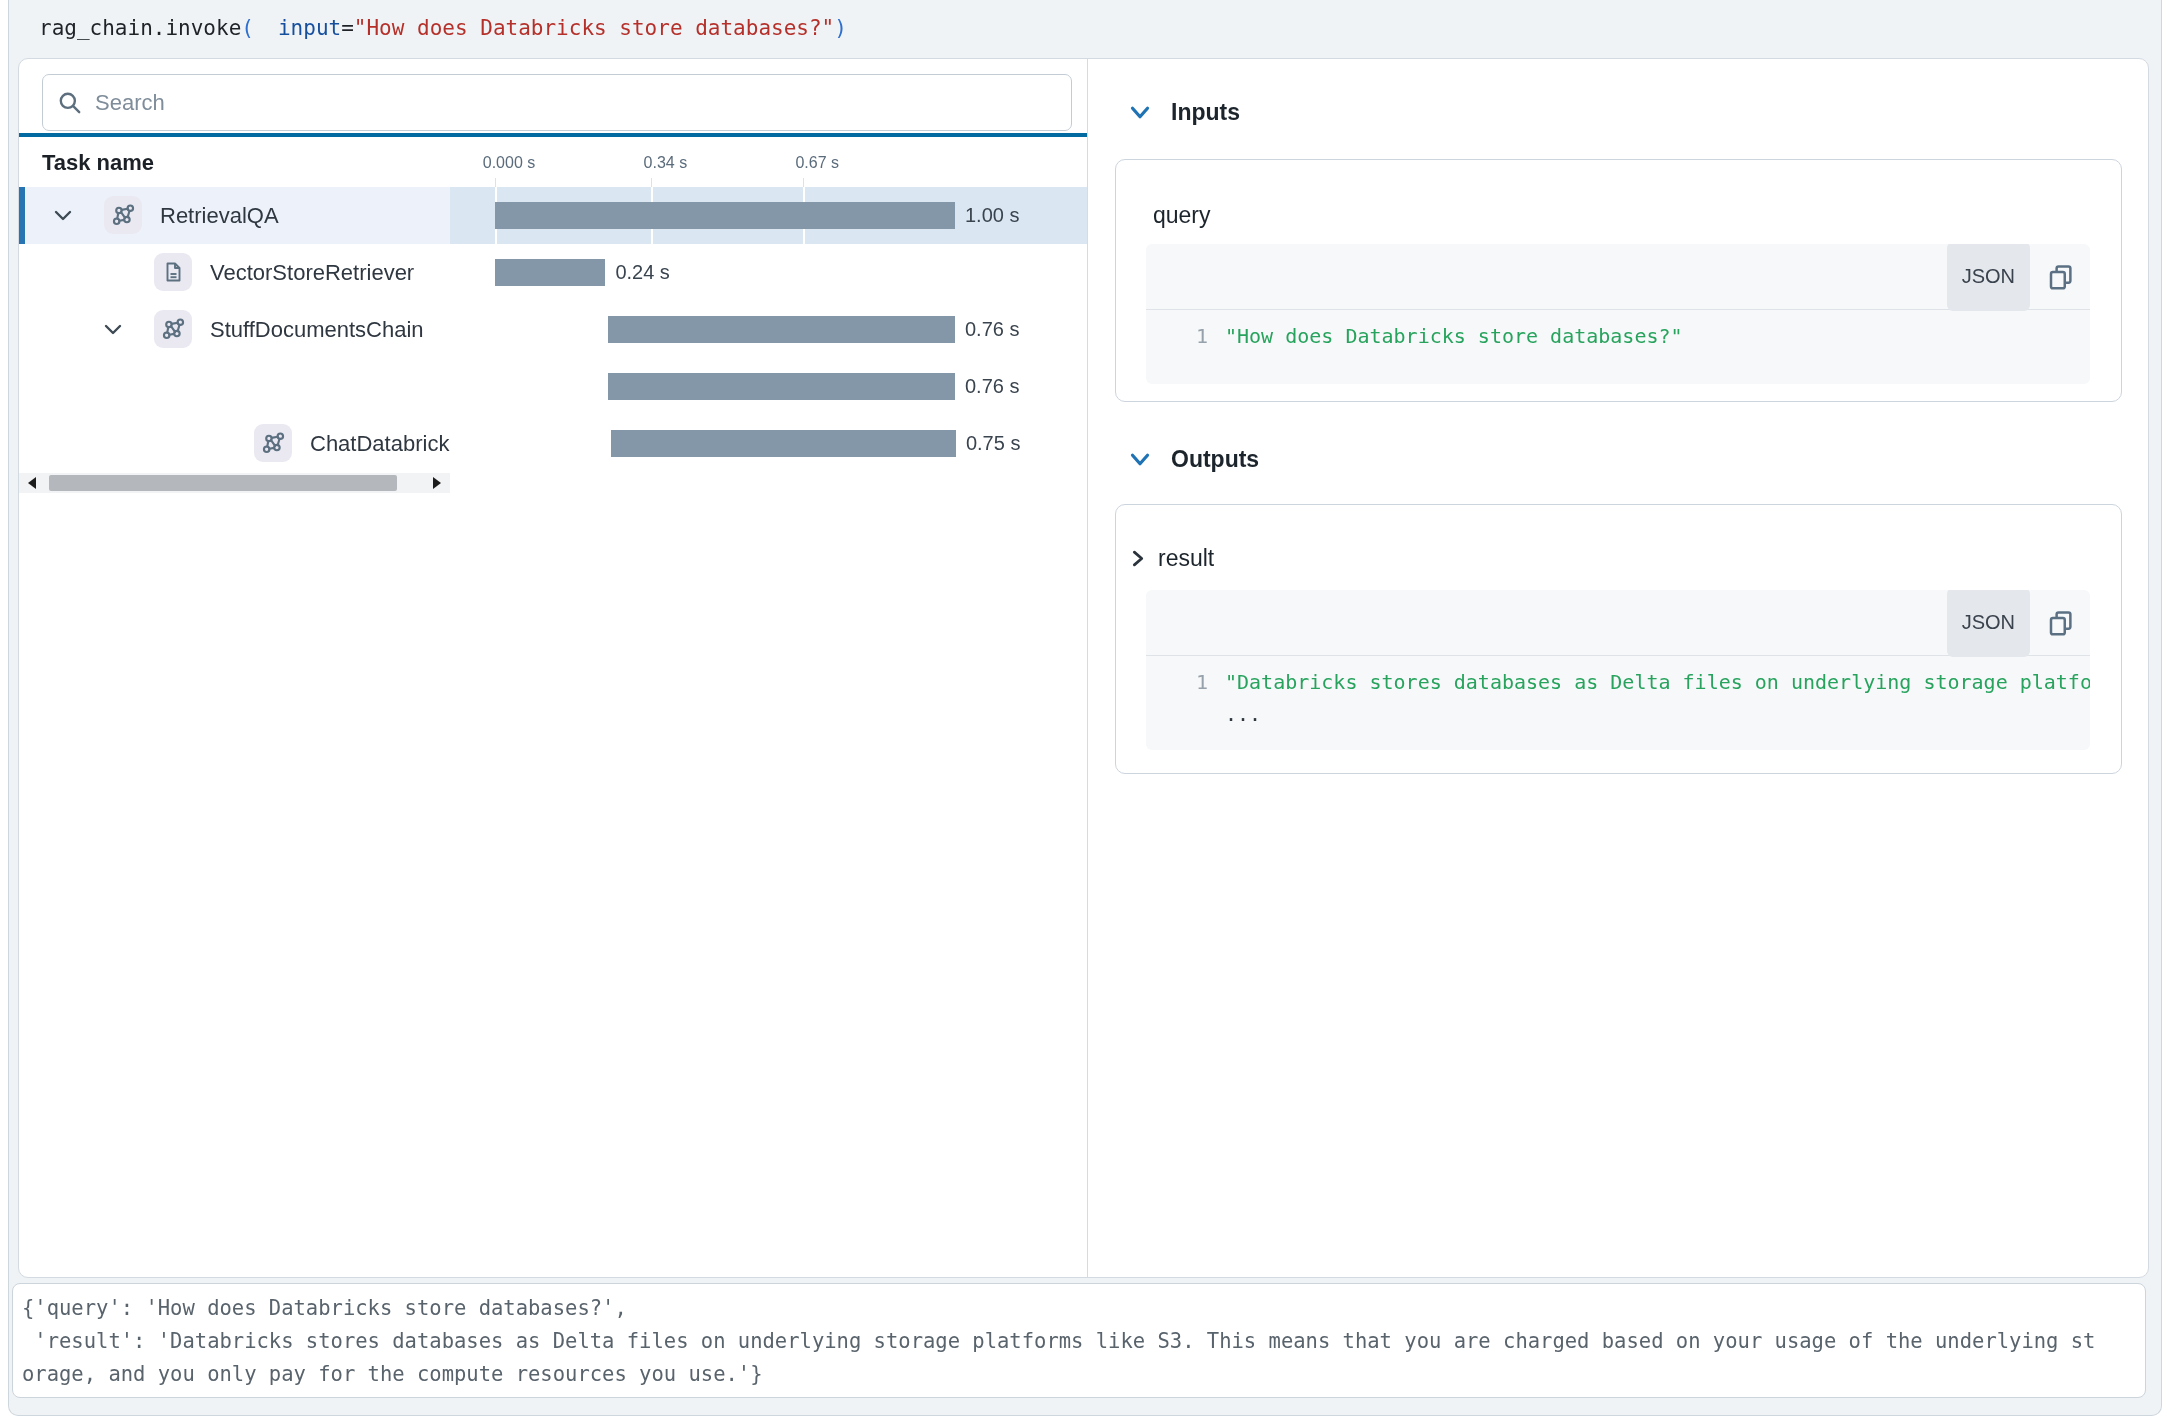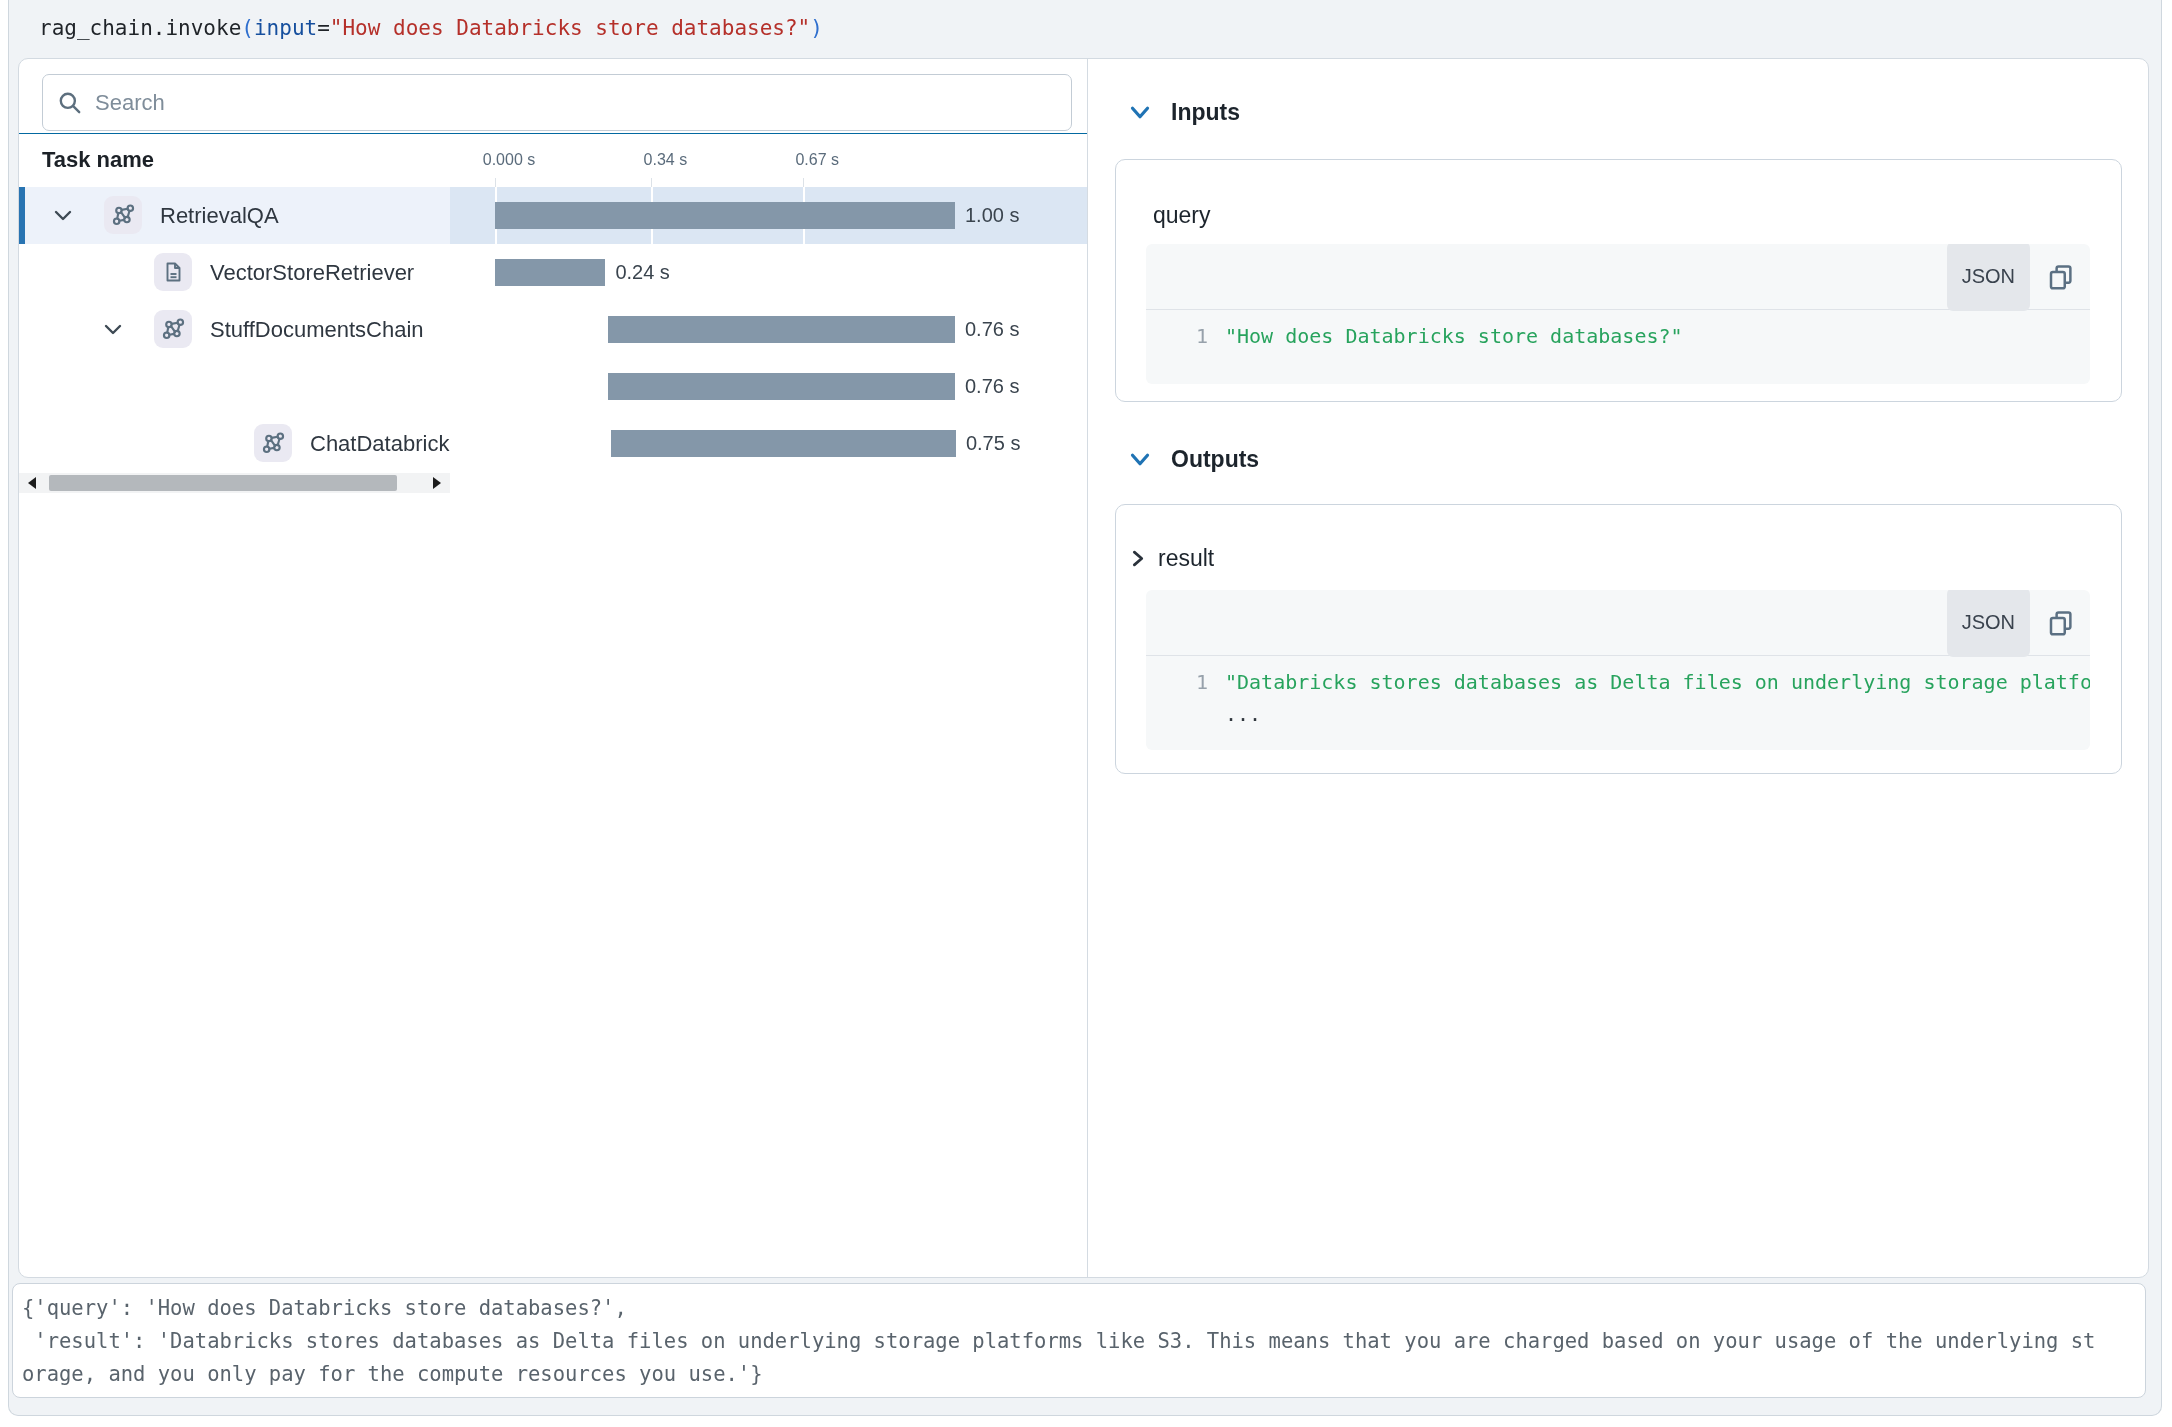--- a/index.html
+++ b/index.html
@@ -9,38 +9,38 @@
 
   #outer { position:absolute; left:8px; top:0; width:2154px; height:1416px;
            background:#f0f3f6; border:1px solid #cfd7de; border-top:none;
            border-radius:0 0 10px 10px; }
 
   
   #cell-code { position:absolute; left:30px; top:0; height:57px; line-height:57px;
                font-size:21px; white-space:pre; }
   .tok-plain  { color:#1f2328; }
   .tok-paren  { color:#2f6fce; }
-  .tok-arg    { color:#164f9e; }
+  .tok-arg    { color:#164f9e;margin-left:24px; }
   .tok-string { color:#b5302a; }
 
   
   #trace-box { position:absolute; left:9px; top:58px; width:2131px; height:1220px;
                background:#ffffff; border:1px solid #d3dae1; border-radius:10px; }
 
   
   #left-pane { position:absolute; left:0; top:0; width:1069px; height:1218px;
                border-right:1px solid #d4dbe2; border-radius:10px 0 0 10px; overflow:hidden; }
 
   #search-box { position:absolute; left:23px; top:15px; width:1030px; height:57px;
                 border:1px solid #c3ccd5; border-radius:7px; background:#fff;
                 display:flex; align-items:center; padding-left:14px; }
   #search-placeholder { color:#7f8d9a; font-size:22px; margin-left:12px; }
 
   #table-header { position:absolute; left:0; top:74px; width:1069px; height:64px;
-                  border-top:1px solid #0369a1; border-bottom:1px solid #d9dfe5; }
+                  border-top:4px solid #0369a1; border-bottom:1px solid #d9dfe5; }
   #task-name-header { position:absolute; left:23px; top:0; line-height:52px;
                       font-size:22px; font-weight:bold; color:#1c2127; }
   .axis-label { position:absolute; top:0; line-height:52px; font-size:16px; color:#5a6b7b;
                 transform:translateX(-50%); white-space:nowrap; }
   .axis-tick  { position:absolute; bottom:0; width:1px; height:18px; background:#dce2e8; }
 
   #rows { position:absolute; left:0; top:128px; width:1069px; height:285px; }
   .row  { position:absolute; left:0; width:1069px; height:57px; }
   .row-accent { position:absolute; left:0; top:0; width:6px; height:57px; background:var(--accent); }
   .sel-name-bg { position:absolute; left:0; top:0; width:431px; height:57px; background:var(--sel-name-bg); }

